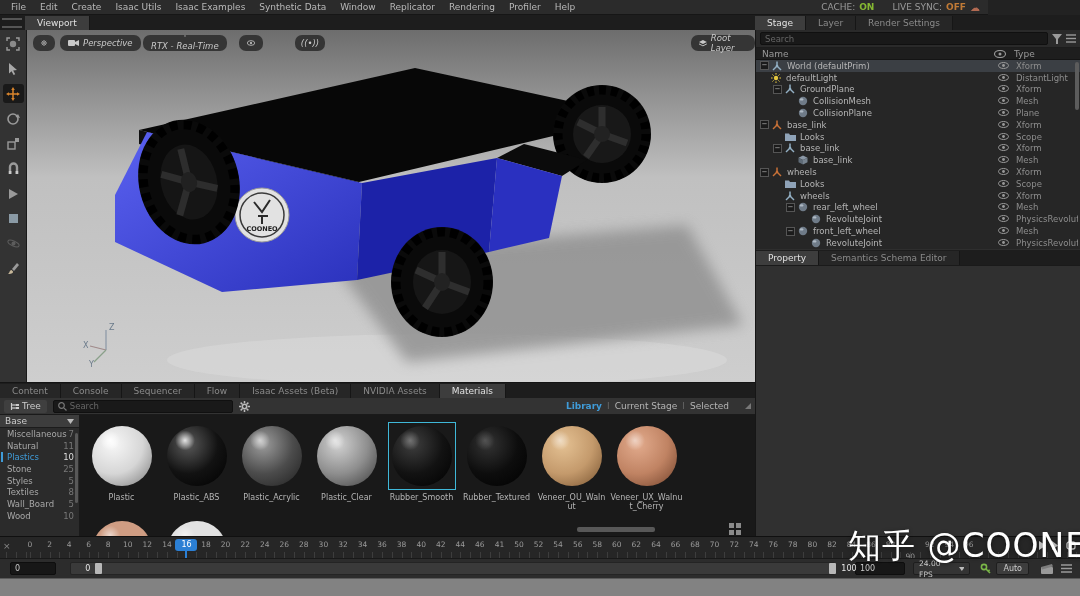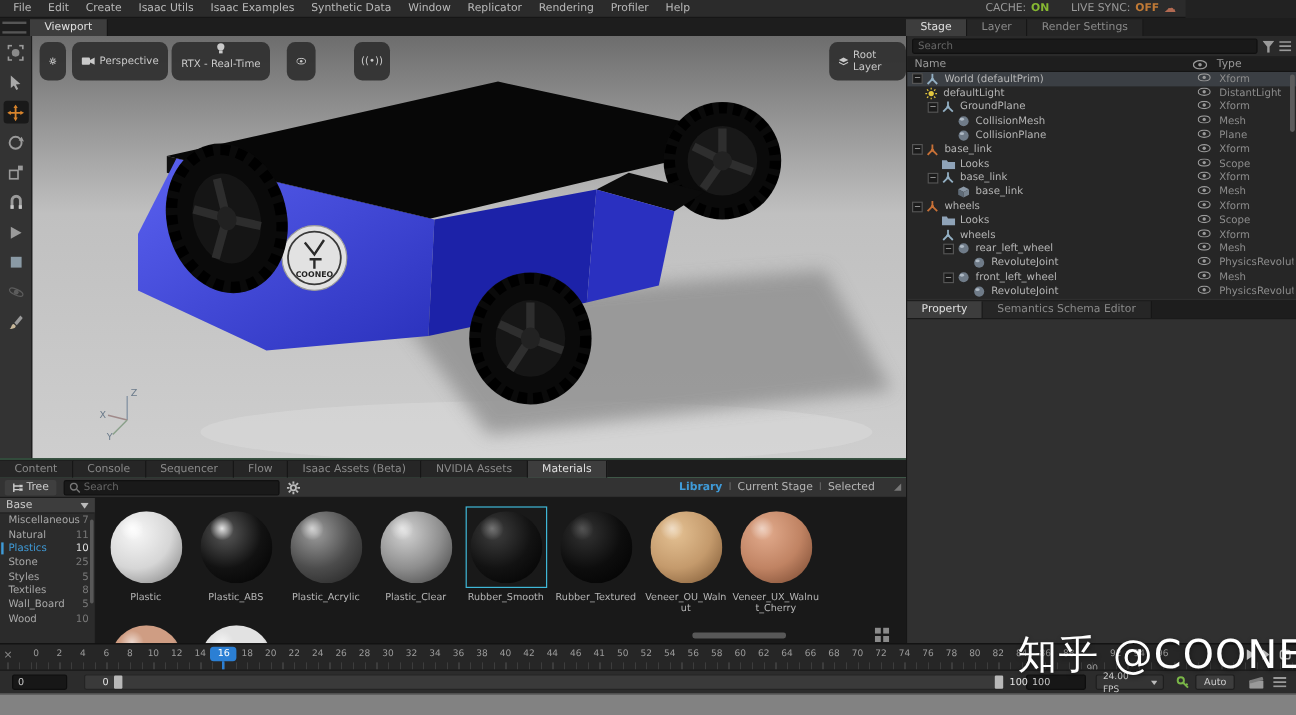--- a/index.html
+++ b/index.html
@@ -30,22 +30,22 @@
   
   #left-toolbar { position:absolute; left:0; top:30px; width:27px; height:352px; background:#333;
     border-right:1px solid #1a1a1a; display:flex; flex-direction:column; align-items:center; padding-top:4px; gap:6px; }
   .ltb { width:21px; height:19px; display:flex; align-items:center; justify-content:center; border-radius:3px; }
   .ltb.active { background:#191919; }
   .ltb svg { display:block; }
 
   
   #viewport { position:absolute; left:27px; top:30px; width:728px; height:352px; overflow:hidden; background:#888; }
   #scene { position:absolute; left:0; top:0; }
-  .vp-btn { position:absolute; top:5px; height:32px; background:rgba(48,48,48,.92); border-radius:7px;
-    color:#c9c9c9; display:flex; align-items:center; gap:4px; padding:0 8px; font-size:8.5px; }
+  .vp-btn { position:absolute; top:5px; height:16px; background:rgba(48,48,48,.92); border-radius:7px;
+    color:#c9c9c9; display:flex; align-items:center; gap:4px; padding:0 8px; font-size:8.5px;font-style:italic; }
   .vp-btn svg { display:block; }
   #axis-gizmo { position:absolute; left:55px; bottom:14px; }
   #axis-gizmo text { font-size:8px; fill:#6a7a8a; }
 
   
   #right-panel { position:absolute; left:755px; top:30px; width:325px; height:506px; background:#2e2e2e; border-left:1px solid #161616;}
   #stage-search-row { display:flex; align-items:center; height:18px; background:#2a2a2a; padding:2px 4px; gap:4px; border-bottom:1px solid #1c1c1c;}
   .search-box { flex:1; display:flex; align-items:center; background:#191919; border:1px solid #101010; border-radius:2px; height:13px; padding:0 4px;}
   .search-box input { flex:1; background:transparent; border:none; outline:none; color:#bbb; font-size:8.5px; font-family:inherit; }
   .search-box input::placeholder { color:#666; }
@@ -60,21 +60,21 @@
   .trow .noexp { width:12px; flex:none; }
   .trow .ticon { width:12px; height:10px; margin-right:3px; flex:none; }
   .trow .tlabel { flex:1; white-space:nowrap; overflow:hidden; }
   .trow .teye { width:18px; flex:none; }
   .trow .ttype { width:62px; flex:none; color:#8d8d8d; white-space:nowrap; overflow:hidden; }
   #tree-scrollbar { position:absolute; right:1px; top:2px; width:4px; height:48px; background:#5c5c5c; border-radius:2px; }
   #prop-tabs { position:absolute; left:0; top:220px; width:325px; }
   #prop-body { position:absolute; left:0; top:235px; width:325px; height:271px; background:#303030; border-top:1px solid #1a1a1a; }
 
   
-  #bottom-panel { position:absolute; left:0; top:382px; width:755px; height:154px; background:#86efac; border-top:1px solid #141414; }
+  #bottom-panel { position:absolute; left:0; top:382px; width:755px; height:154px; background:#737373; border-top:1px solid #141414; }
   #bp-toolbar { display:flex; align-items:center; height:17px; background:#333; padding:0 4px; gap:6px; border-bottom:1px solid #1a1a1a;}
   #tree-btn { display:flex; align-items:center; gap:3px; background:#3f3f3f; border-radius:2px; height:13px; padding:0 6px; color:#ccc; }
   #bp-toolbar .search-box { max-width:180px; }
   #view-modes { margin-left:auto; display:flex; align-items:center; gap:5px; padding-right:10px; color:#b5b5b5; }
   #view-modes .vm.active { color:#3f9bd8; font-weight:bold; }
   #view-modes .sep { color:#666; }
   #vm-grip { width:0; height:0; border-left:6px solid transparent; border-bottom:6px solid #777; }
 
   #bp-content { position:relative; display:flex; height:122px; }
   #cat-panel { width:80px; background:#2b2b2b; border-right:1px solid #1a1a1a; position:relative;}

